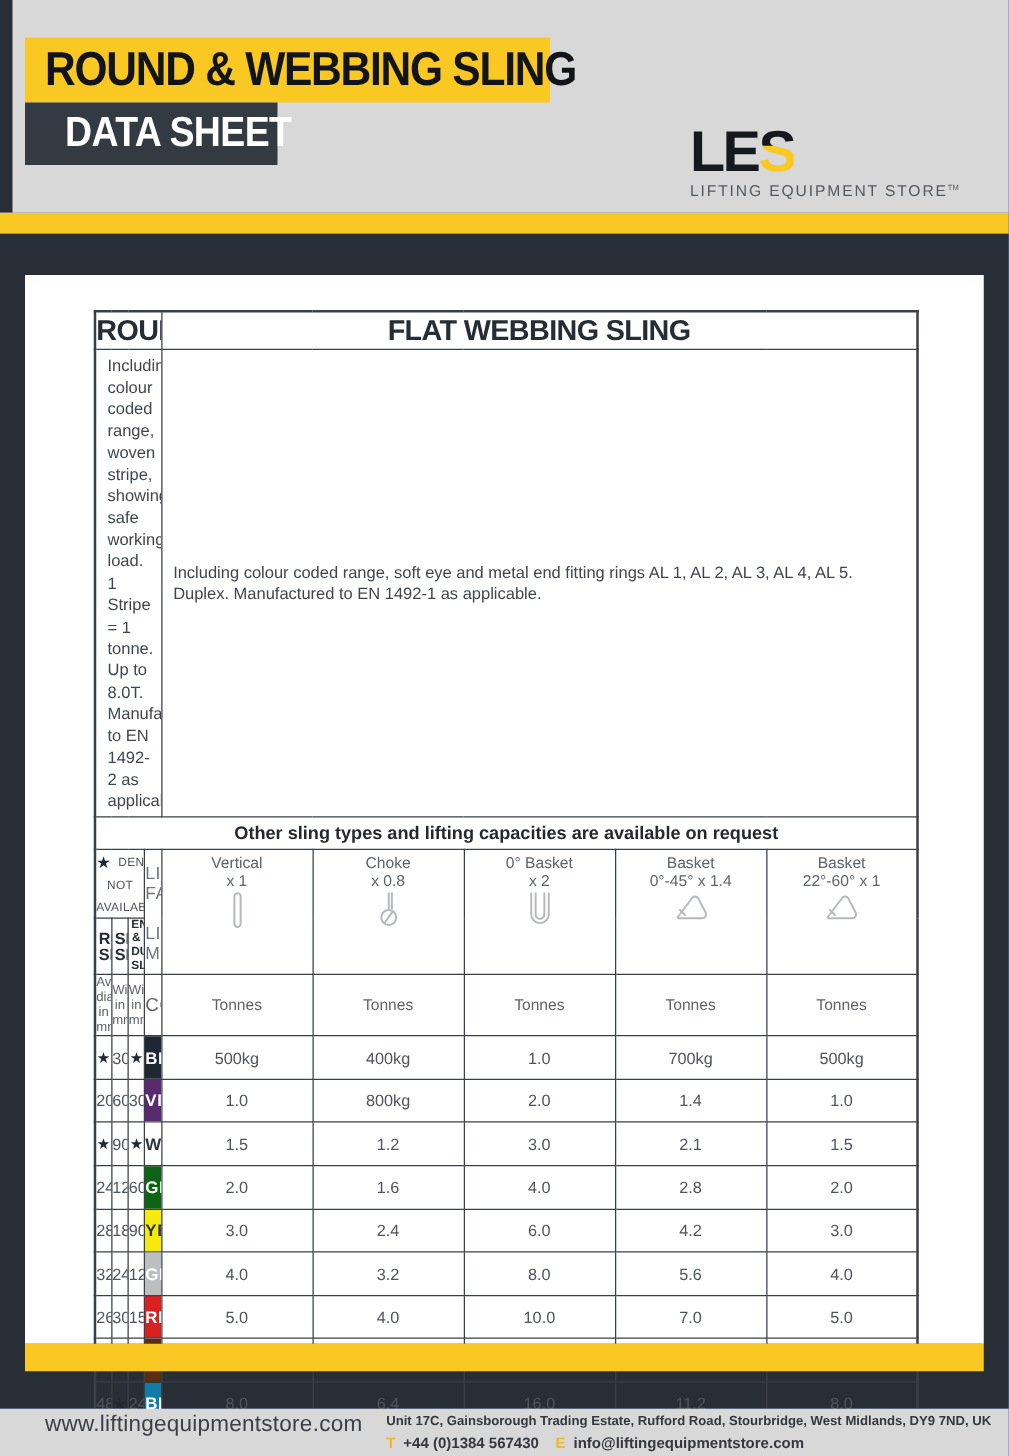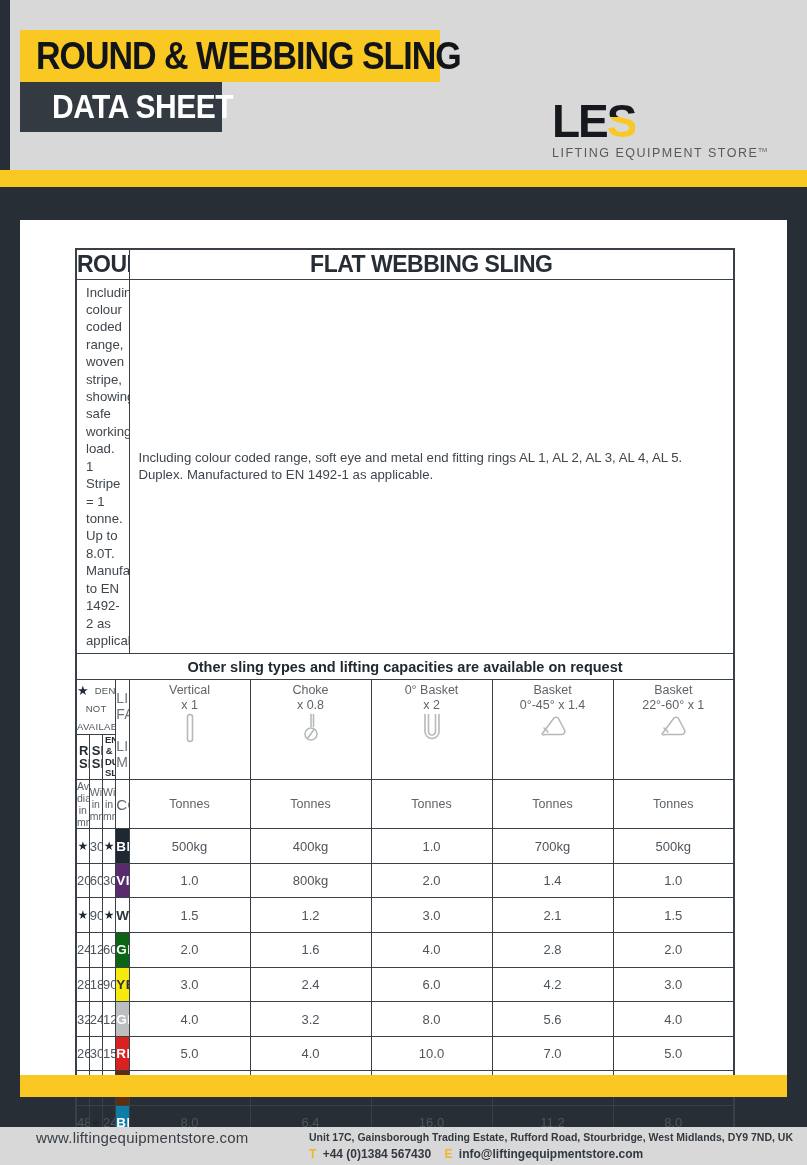--- a/index.html
+++ b/index.html
@@ -62,21 +62,21 @@
   .tonnes-cell { font-size:12.5px; color:#5E6469; }
 
   tr.data-row td { height:34.6px; text-align:center; vertical-align:middle; }
   tr.data-row td.num { font-size:13px; color:#4E555B; }
   tr.data-row td.star { font-size:12px; color:#1F2733; }
   tr.data-row td.colour { font-size:13.5px; font-weight:bold; letter-spacing:0.5px; }
 
   
   .band-footer { position:relative; width:807px; height:38px; background:#D8D8D8; }
   .footer-left { position:absolute; left:36px; top:2px; }
-  .footer-url { font-size:15px; color:#3A4046; letter-spacing:0.2px; }
+  .footer-url { font-size:18px; color:#3A4046; letter-spacing:0.2px; }
   .footer-updated { font-size:13px; color:#3A4046; margin-top:20px; }
   .footer-right { position:absolute; right:14px; top:4px; text-align:left; }
   .footer-address { font-size:10.5px; font-weight:bold; color:#33393F; }
   .footer-contact { font-size:12px; font-weight:bold; color:#33393F; margin-top:4px; }
   .footer-contact .lbl { color:#F0B429; margin:0 3px 0 10px; }
 </style>
 </head>
 <body>
 
 <div class="page">

